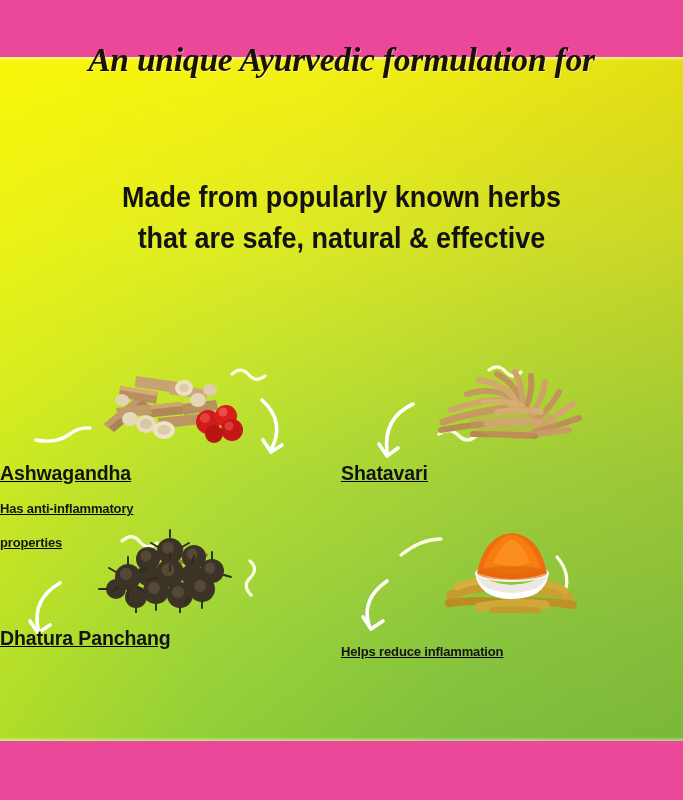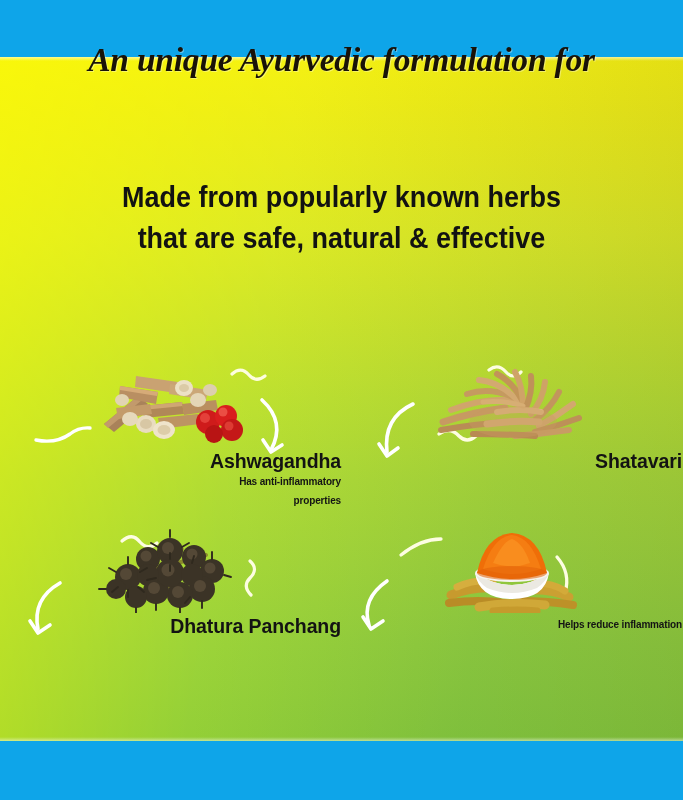--- a/index.html
+++ b/index.html
@@ -11,21 +11,21 @@
     width: 683px;
     height: 800px;
     font-family: "Liberation Sans", sans-serif;
     overflow: hidden;
   }
 
   #poster {
     position: relative;
     width: 683px;
     height: 800px;
-    background: #0ea5e9;
+    background: #ec4899;
   }
 
   
   .panel {
     position: absolute;
     left: 0;
     top: 57px;
     width: 683px;
     height: 684px;
     background:
@@ -125,40 +125,41 @@
     left: 50%;
     top: 2px;
     transform: translateX(-50%);
     width: 170px;
     height: 84px;
   }
 
   .labels {
     position: absolute;
     left: 0;
-    top: 88px;
+    top: 100px;
     width: 341px;
-    text-align: right;
+    text-align: left;
+    text-decoration: underline;
   }
   .herb-name {
     font-family: "Liberation Sans", sans-serif;
     font-weight: bold;
     font-size: 19.5px;
     line-height: 22px;
     color: #131313;
     letter-spacing: -0.1px;
   }
   .herb-desc {
     font-family: "Liberation Sans", sans-serif;
     font-weight: bold;
-    font-size: 10px;
+    font-size: 13px;
     line-height: 18px;
     color: #141414;
     letter-spacing: -0.15px;
-    margin-top: 1px;
+    margin-top: 16px;
   }
 
   
   .arrows { position: absolute; left:0; top:0; width:341px; height:165px; pointer-events:none; }
   .arrows svg { position:absolute; left:0; top:0; }
 </style>
 </head>
 <body>
 
 <div id="poster">

